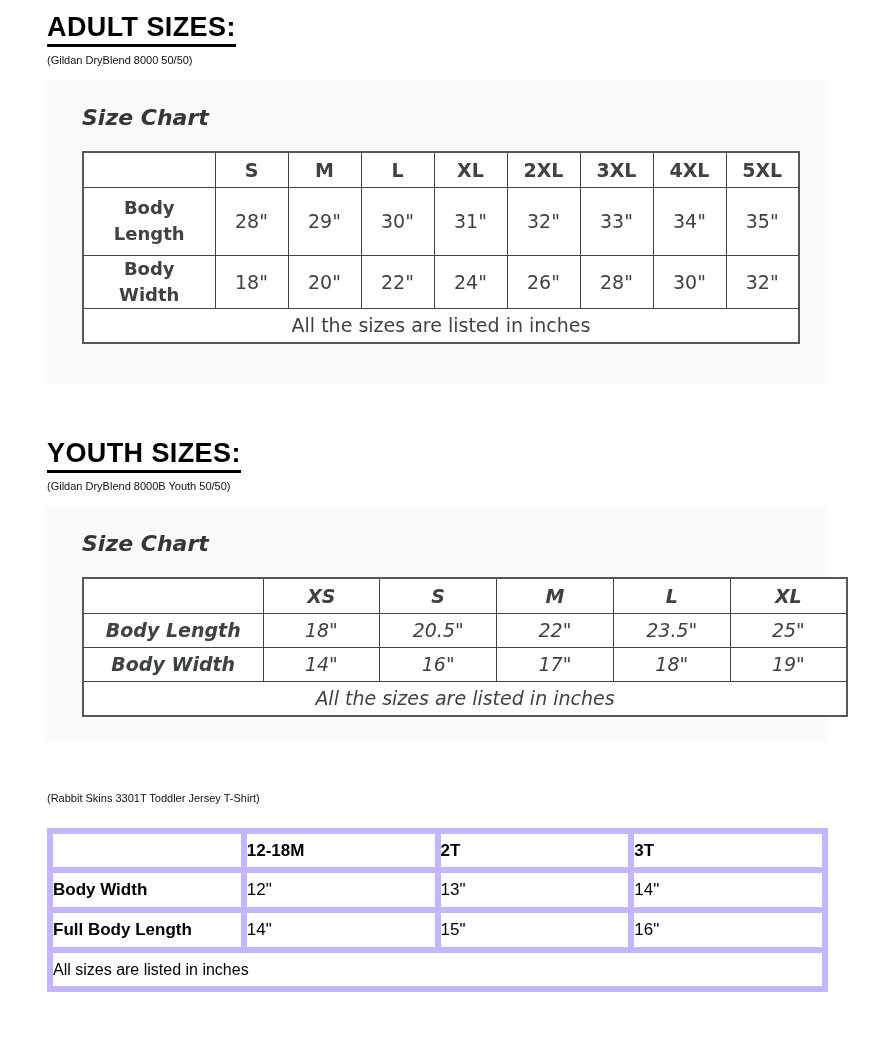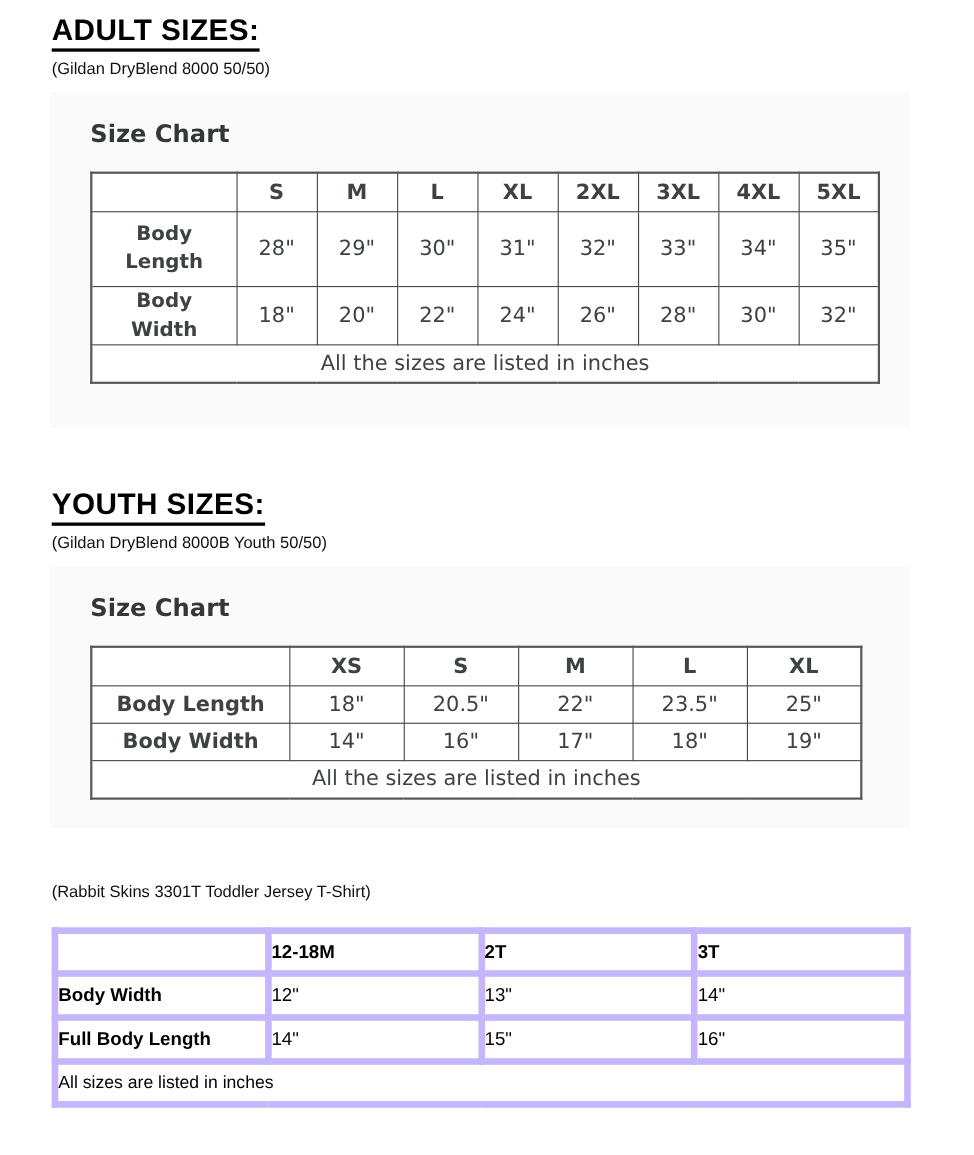--- a/index.html
+++ b/index.html
@@ -21,37 +21,38 @@
     letter-spacing: 0.4px;
     color: #000000;
   }
   .section-heading .underlined {
     display: inline-block;
     border-bottom: 3px solid #000000;
     padding-bottom: 1px;
   }
   .section-caption {
     margin: 7px 0 0 47px;
-    font-size: 15px;
+    font-size: 11px;
     color: #111111;
   }
   
   .chart-panel {
     margin: 13px 0 0 45px;
     width: 782px;
     background: #fafafa;
     padding: 26px 0 40px 0;
   }
   .chart-panel.youth { padding-bottom: 26px; }
   .size-chart-title {
     margin-left: 37px;
     font-family: "DejaVu Sans", sans-serif;
     font-size: 22px;
     font-weight: 700;
     color: #33373a;
+    font-style: italic;
   }
   
   .sc-table {
     margin: 21px 0 0 37px;
     border-collapse: collapse;
     table-layout: fixed;
     background: #ffffff;
     font-family: "DejaVu Sans", sans-serif;
     font-size: 19px;
     color: #3e4245;
@@ -59,21 +60,21 @@
   }
   .sc-table th, .sc-table td {
     border: 1px solid #404549;
     text-align: center;
     vertical-align: middle;
     font-weight: 400;
   }
   .sc-table th { font-weight: 700; }
   .adult-table { width: 718px; }
   .adult-table .lbl-col { width: 132px; }
-  .youth-table { width: 702px; }
+  .youth-table { width: 766px; font-style: italic; }
   .youth-table .lbl-col { width: 180px; }
   .sc-table .hdr-row th { height: 35px; }
   .adult-table .r1 th, .adult-table .r1 td { height: 68px; }
   .adult-table .r2 th, .adult-table .r2 td { height: 37px; }
   .youth-table .r1 th, .youth-table .r1 td { height: 34px; }
   .youth-table .r2 th, .youth-table .r2 td { height: 34px; }
   .adult-table .lbl-cell { padding: 0 10px; font-size: 18px; line-height: 1.45; }
   .sc-table .note-row td { height: 35px; font-size: 19px; }
   
   .td-table {

